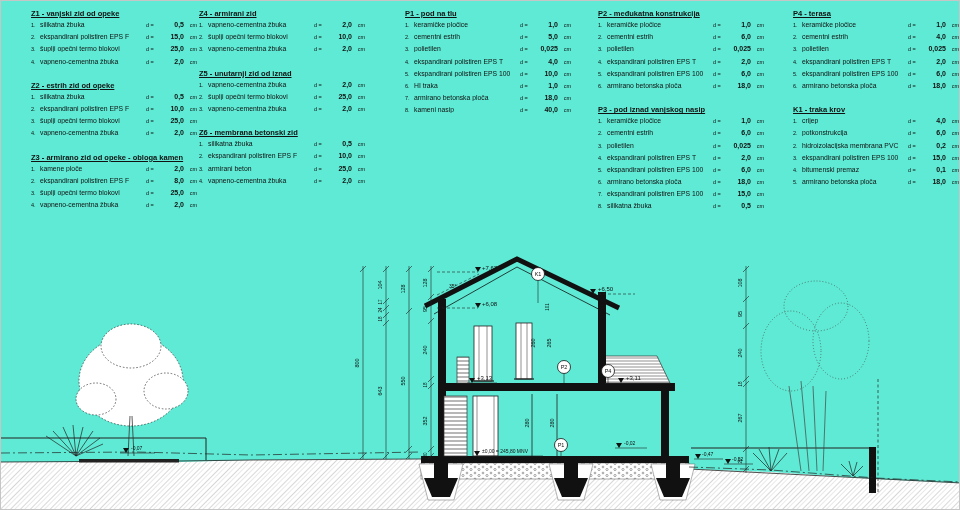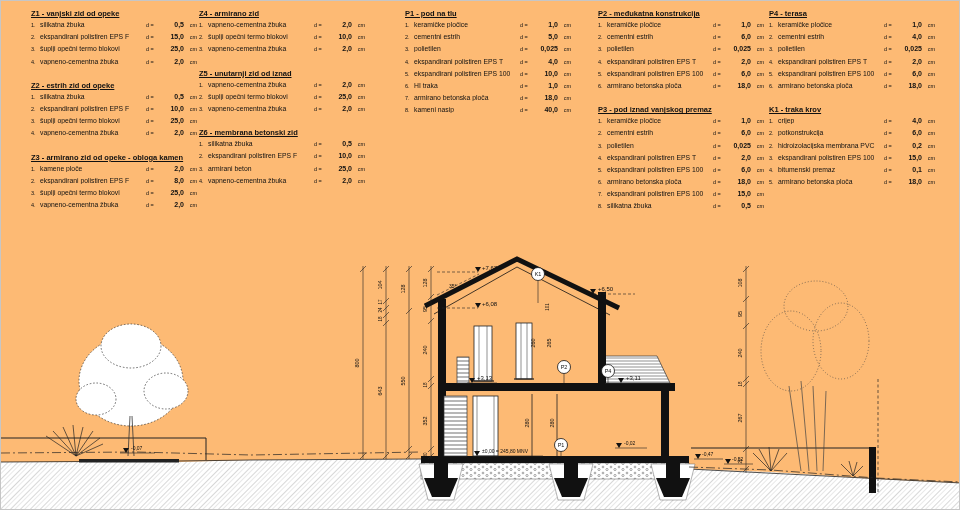--- a/index.html
+++ b/index.html
@@ -1,20 +1,20 @@
 <!DOCTYPE html>
 <html><head>
 <meta charset="utf-8">
 <style>
   html,body{margin:0;padding:0;background:#fff;}
   body{width:960px;height:510px;position:relative;font-family:"Liberation Sans",sans-serif;color:#111;}
-  .page{position:absolute;left:0;top:0;width:958px;height:508px;border:1px solid #c6c6c6;background:#fdba74;overflow:hidden;}
+  .page{position:absolute;left:0;top:0;width:958px;height:508px;border:1px solid #c6c6c6;background:#5eead4;overflow:hidden;}
   
   .legend-col{position:absolute;top:8px;width:166px;}
-  .c0{left:30px}.c1{left:198px}.c2{left:404px}.c3{left:597px}.c4{left:768px}
+  .c0{left:30px}.c1{left:198px}.c2{left:404px}.c3{left:597px}.c4{left:792px}
   .sec-title{font-size:7.5px;font-weight:bold;text-decoration:underline;white-space:nowrap;margin:11px 0 3px 0;}
   .sec:first-child .sec-title{margin-top:0;}
   .row{display:flex;align-items:baseline;height:12.2px;font-size:6.8px;white-space:nowrap;}
   .row .n{width:9px;font-size:5.5px;flex:none;}
   .row .nm{flex:1;overflow:hidden;}
   .row .d{width:13px;font-size:5.5px;flex:none;}
   .row .v{width:25px;font-size:7px;font-weight:bold;text-align:right;flex:none;}
   .row .u{width:13px;font-size:5.5px;text-align:right;flex:none;}
   
   svg{position:absolute;left:0;top:230px;}
@@ -131,21 +131,21 @@
             <span class="d">d =</span>
             <span class="v">2,0</span>
             <span class="u">cm</span>
           </div>
         </div>
     </div>
   </div>
 
   <div class="legend-col c1">
     <div class="sec">
-      <div class="sec-title">Z4 - armirano zid</div>
+      <div class="sec-title">Z4 - armirani zid</div>
       <div>
 
       <div class="row">
             <span class="n">1.</span>
             <span class="nm">vapneno-cementna žbuka</span>
             <span class="d">d =</span>
             <span class="v">2,0</span>
             <span class="u">cm</span>
           </div>
           <div class="row">
@@ -335,21 +335,21 @@
           <div class="row">
             <span class="n">6.</span>
             <span class="nm">armirano betonska ploča</span>
             <span class="d">d =</span>
             <span class="v">18,0</span>
             <span class="u">cm</span>
           </div>
         </div>
     </div>
     <div class="sec">
-      <div class="sec-title">P3 - pod iznad vanjskog premaz</div>
+      <div class="sec-title">P3 - pod iznad vanjskog nasip</div>
       <div>
 
       <div class="row">
             <span class="n">1.</span>
             <span class="nm">keramičke pločice</span>
             <span class="d">d =</span>
             <span class="v">1,0</span>
             <span class="u">cm</span>
           </div>
           <div class="row">

